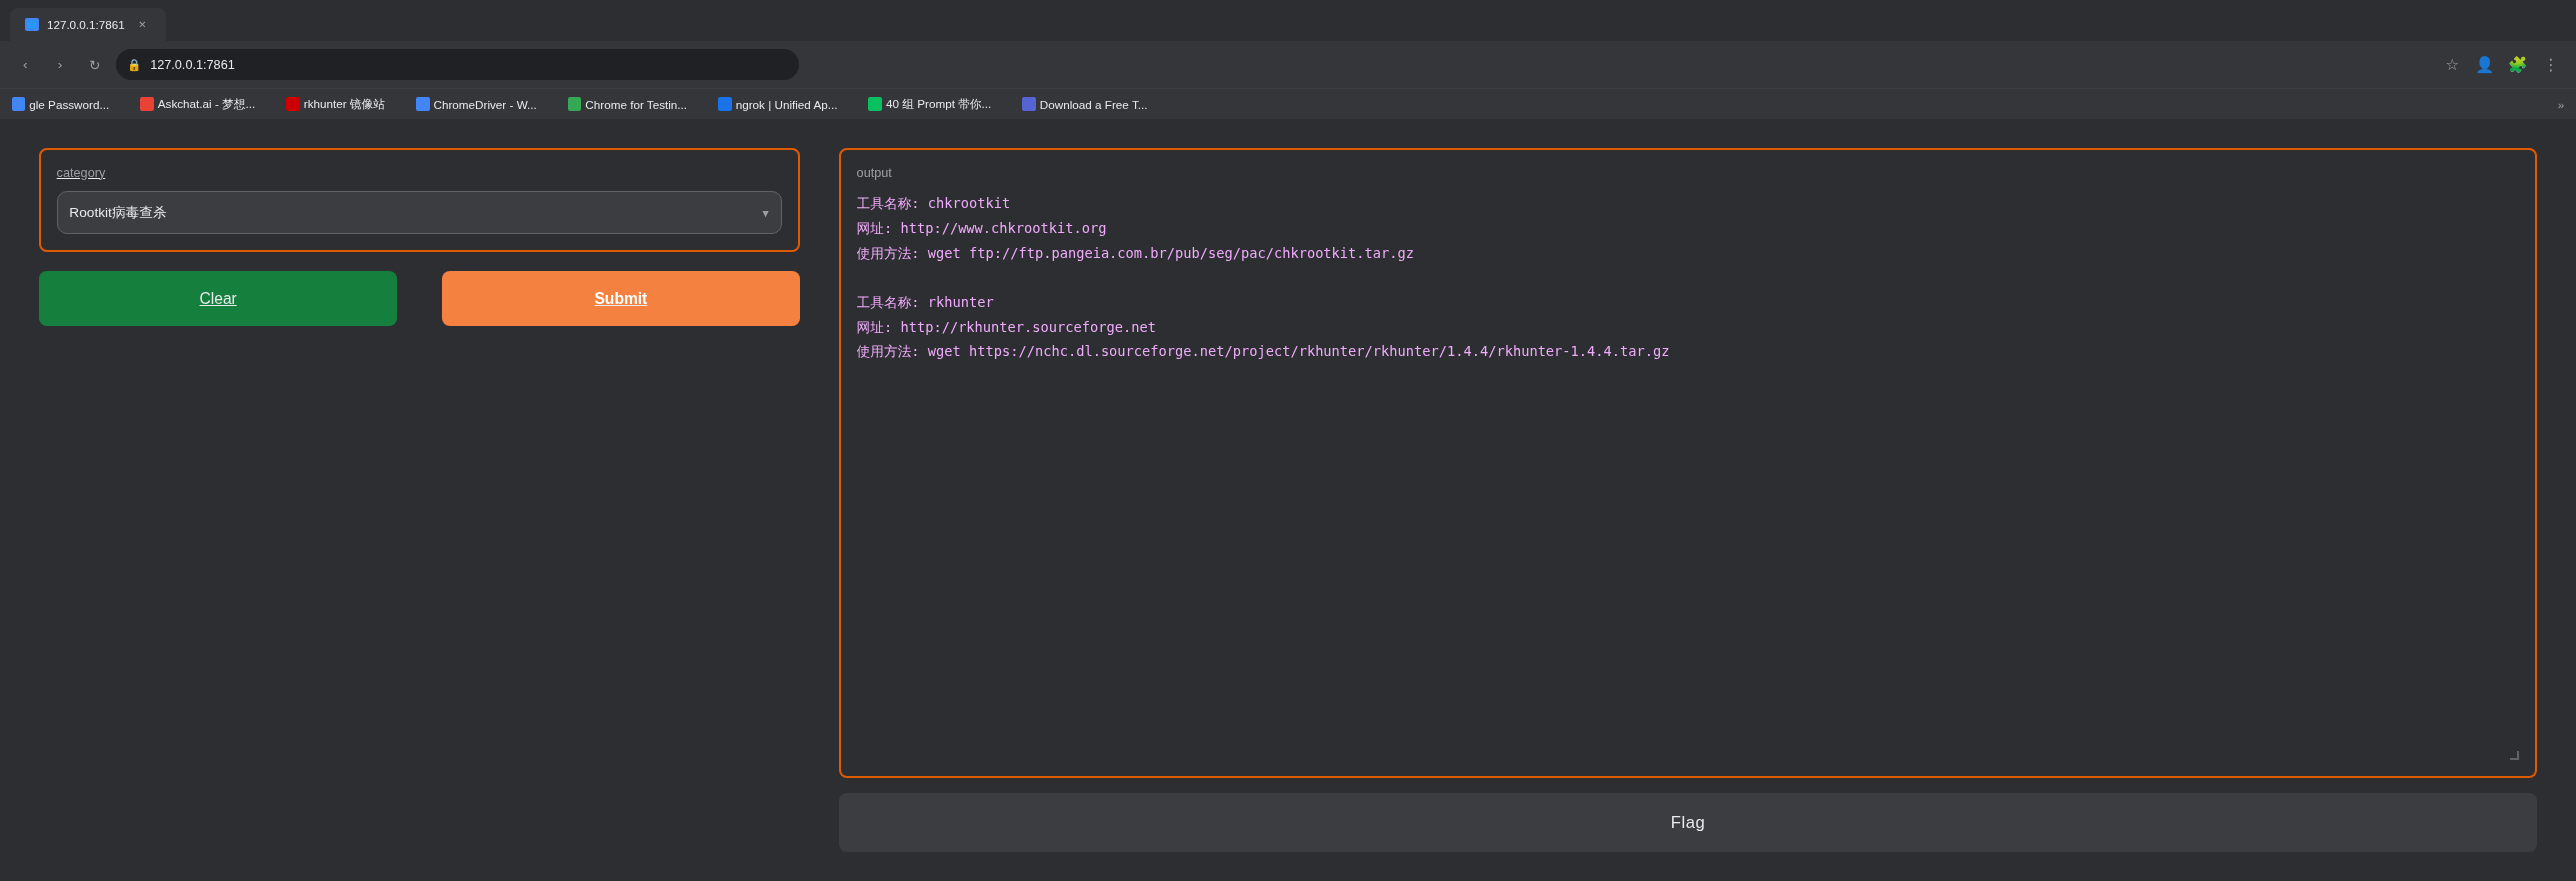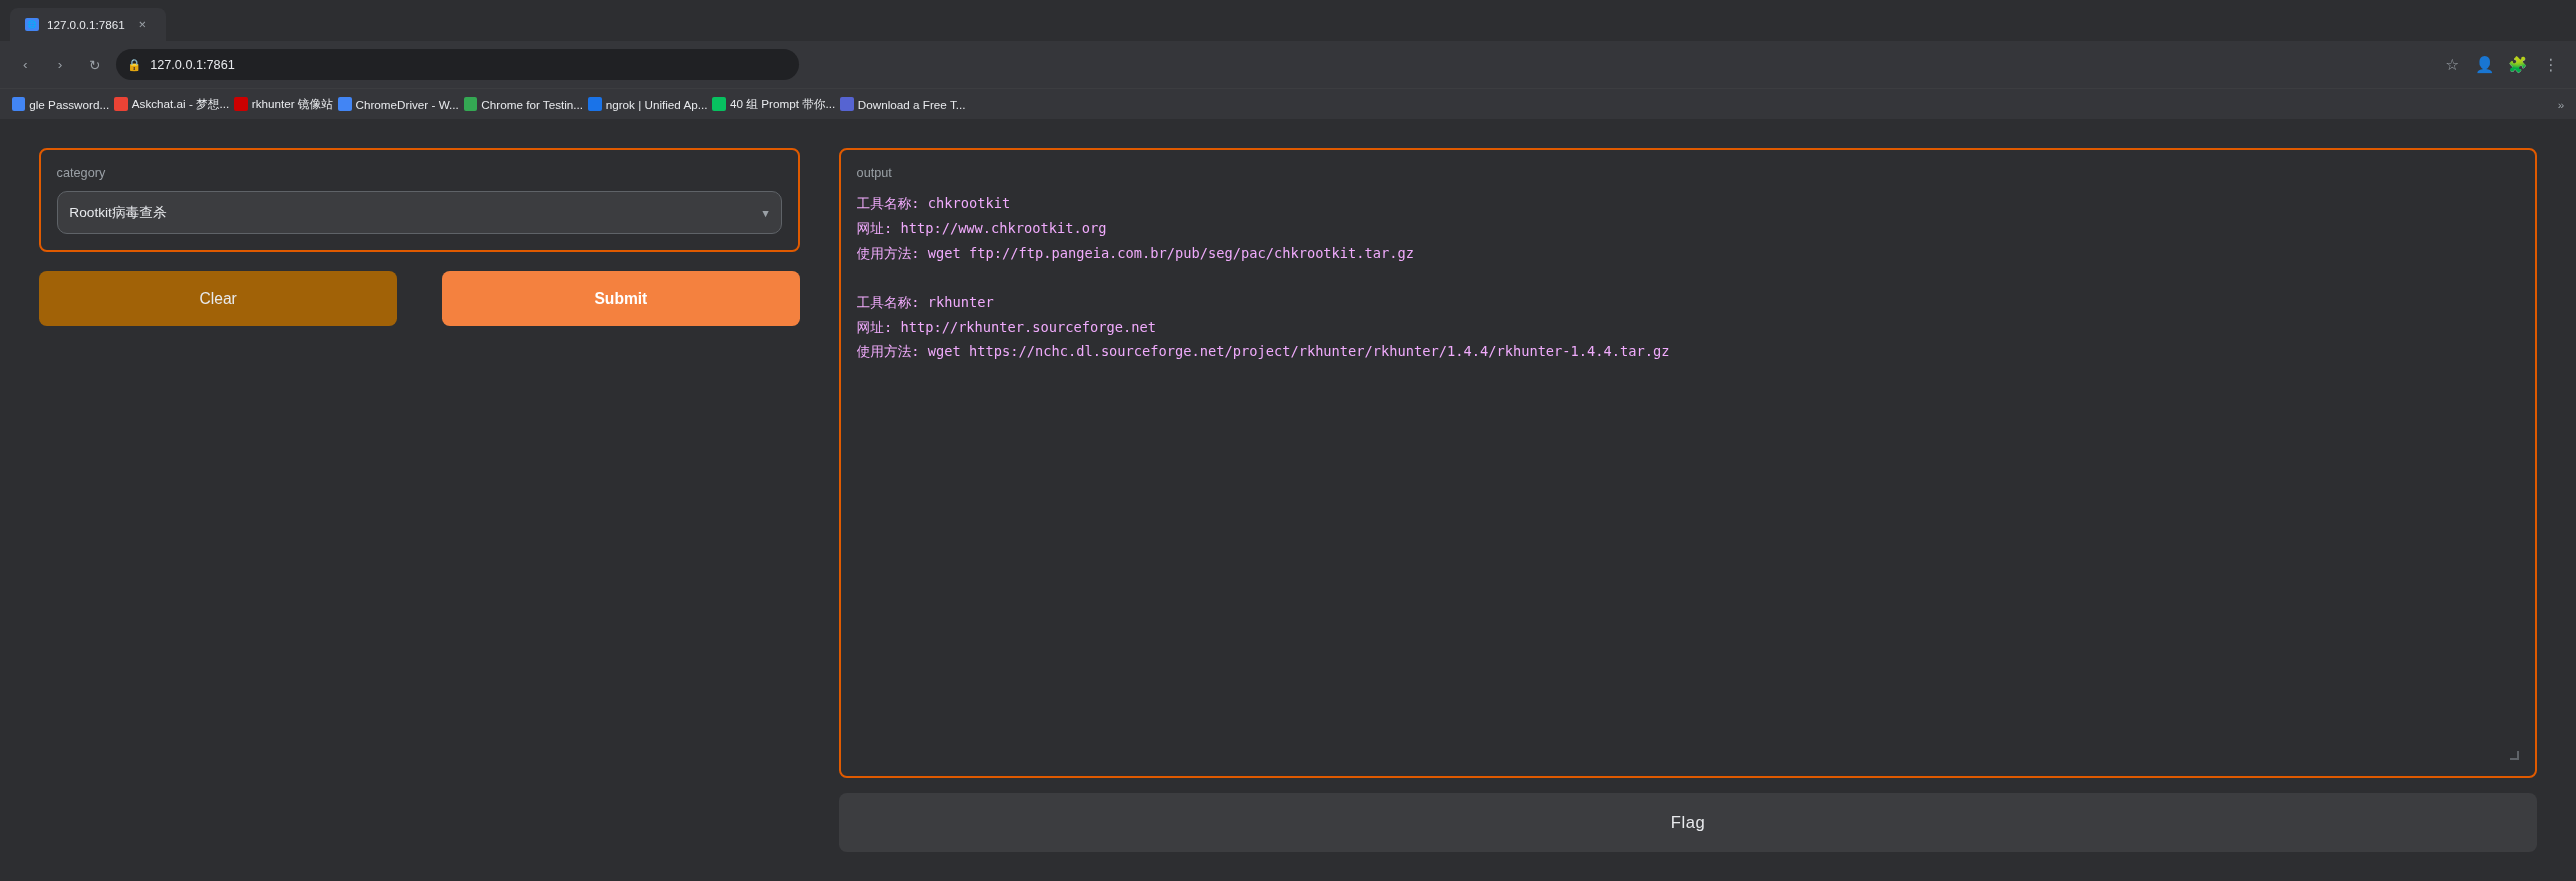--- a/index.html
+++ b/index.html
@@ -121,21 +121,21 @@
       font-size: 12.7px;
       color: #e8eaed;
     }
 
     .bookmarks-bar {
       height: 31px;
       background: #35363a;
       display: flex;
       align-items: center;
       padding: 0 11.7px;
-      gap: 5px;
+      gap: 31px;
       border-top: 1px solid #3c3d40;
     }
 
     .bookmark-item {
       font-size: 11.7px;
       color: #e8eaed;
       white-space: nowrap;
       cursor: pointer;
       display: flex;
       align-items: center;
@@ -158,20 +158,21 @@
       padding: 29px 39px;
       gap: 39px;
     }
 
     
     .left-panel {
       width: 761px;
       display: flex;
       flex-direction: column;
       gap: 19.5px;
+      text-decoration: underline;
     }
 
     .category-section {
       border: 2px solid #e05a00;
       border-radius: 7.8px;
       padding: 15.6px;
       background: #2d2e31;
     }
 
     .category-label {
@@ -211,21 +212,21 @@
     }
 
     .buttons-row {
       display: flex;
       gap: 19.5px;
     }
 
     .clear-btn {
       flex: 1;
       height: 55px;
-      background: #a16207;
+      background: #15803d;
       border: none;
       border-radius: 7.8px;
       color: #e8eaed;
       font-size: 15.6px;
       cursor: pointer;
       font-weight: 500;
     }
 
     .submit-btn {
       flex: 1;

